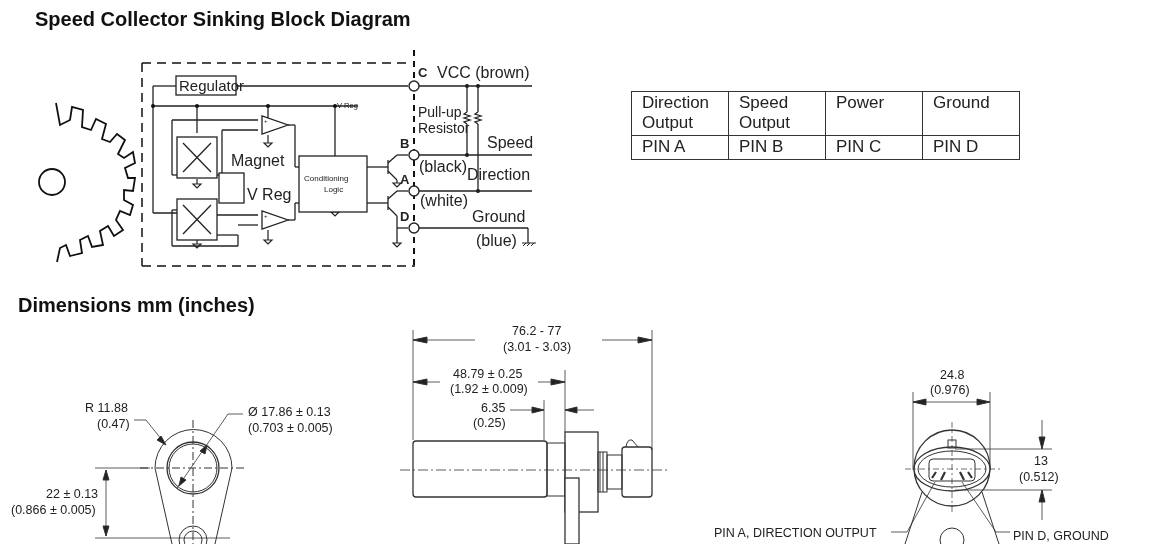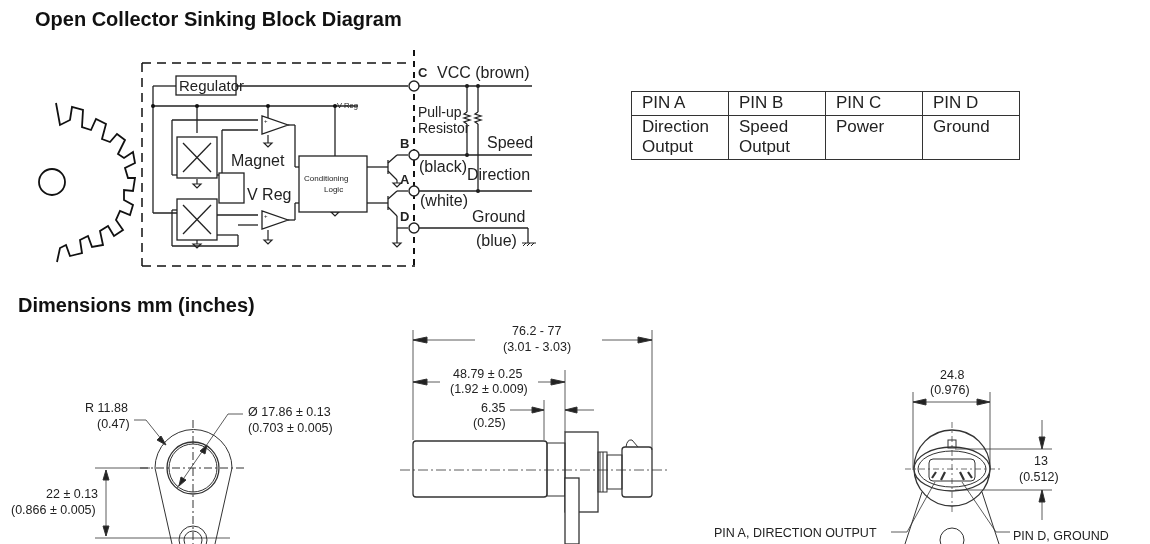--- a/index.html
+++ b/index.html
@@ -14,21 +14,21 @@
   .pin-table td { border:1.5px solid #333; padding:1px 10px 2px 10px; vertical-align:top; line-height:20px; }
   .pin-table td.w1 { width:76px; }
   .pin-table td.w2 { width:76px; }
   .pin-table td.w3 { width:76px; }
   .pin-table td.w4 { width:76px; }
   .dim { font-family:"Liberation Sans", sans-serif; fill:#222; font-size:12.5px; }
 </style>
 </head>
 <body>
 
-<div id="title-block" class="heading">Open Collector Sinking Block Diagram</div>
+<div id="title-block" class="heading">Speed Collector Sinking Block Diagram</div>
 <div id="title-dims" class="heading">Dimensions mm (inches)</div>
 
 <svg width="1150" height="544" viewBox="0 0 1150 544">
 
   <g fill="none" stroke="#111" stroke-width="1.8">
     <path d="M56,103 L60,125 L70,120 L72,107 L83,110 L82,127 L91,130 L96,119 L106,124 L102,139 L110,142 L117,134 L125,140 L118,154 L124,158 L133,152 L135,163 L125,168 L128,178 L135,178 L133,191 L124,190 L124,200 L133,205 L130,215 L120,211 L116,220 L123,230 L114,236 L108,226 L100,231 L103,245 L92,247 L88,236 L80,240 L82,253 L70,256 L66,245 L60,248 L57,262"></path>
     <circle cx="52" cy="182" r="13"></circle>
   </g>
 
   <g fill="none" stroke="#111" stroke-width="1.5" stroke-dasharray="9,6">
@@ -275,25 +275,25 @@
   <text class="dim" x="930" y="394">(0.976)</text>
   <text class="dim" x="1034" y="465">13</text>
   <text class="dim" x="1019" y="481">(0.512)</text>
   <text class="dim" x="714" y="537" font-size="13">PIN A, DIRECTION OUTPUT</text>
   <text class="dim" x="1013" y="540" font-size="14">PIN D, GROUND</text>
 </svg>
 
 <table class="pin-table">
   <tbody>
       <tr>
+    <td>Direction Output</td>
+    <td>Speed Output</td>
+    <td>Power</td>
+    <td>Ground</td>
+  </tr>
+  <tr>
     <td class="w1">PIN A</td>
     <td class="w2">PIN B</td>
     <td class="w3">PIN C</td>
     <td class="w4">PIN D</td>
   </tr>
-  <tr>
-    <td>Direction Output</td>
-    <td>Speed Output</td>
-    <td>Power</td>
-    <td>Ground</td>
-  </tr>
 </tbody>
   </table>
 
 </body></html>

